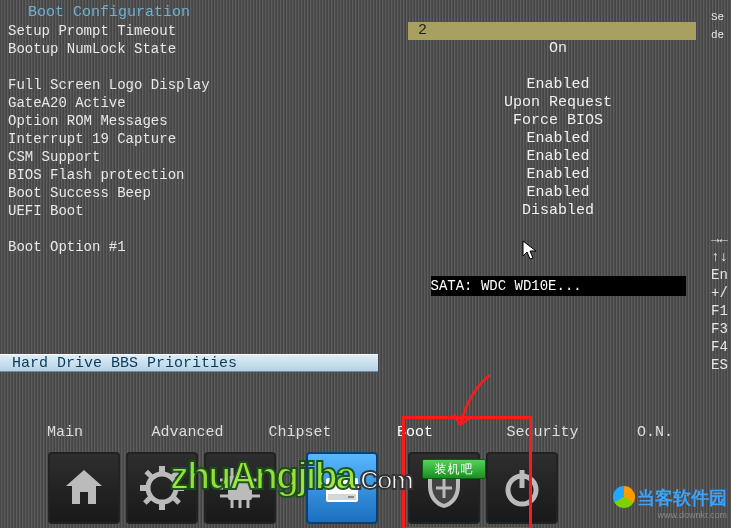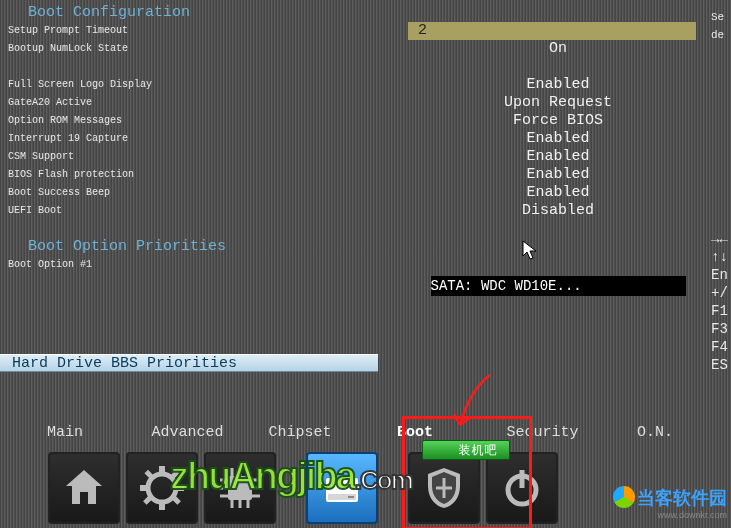--- a/index.html
+++ b/index.html
@@ -32,21 +32,21 @@
 
   .right-col {
     position: absolute;
     left: 408px;
     top: 4px;
     width: 300px;
     text-align: center;
   }
 
   .row {
-    font-size: 10px;
+    font-size: 14px;
     line-height: 18px;
     white-space: pre;
   }
 
   .heading {
     color: #6fb2d6;
     font-size: 15px;
     line-height: 18px;
     margin-left: 20px;
   }
@@ -201,34 +201,33 @@
     color:#9fe83a;
     -webkit-text-stroke: 2px #1a4f1a;
     letter-spacing:-2px;
     opacity:0.95;
     pointer-events:none;
   }
   .wm .com { color:#fff; -webkit-text-stroke:2px #333; font-size:26px;}
   .wm-badge{
     position:absolute;
     left:422px;
-    top:440px;
+    top:459px;
     width:62px;
     height:18px;
     background:linear-gradient(#55d25a,#1b8f22);
     border:1px solid #0c5b12;
     color:#fff;
     font-size:12px;
     font-family:"Microsoft YaHei",sans-serif;
     text-align:center;
     line-height:18px;
     letter-spacing:1px;
     border-radius:2px;
     pointer-events:none;
-    padding-left:24px;
   }
 
   .wm2 {
     position:absolute;
     right:4px;
     bottom:8px;
     font-family:"Microsoft YaHei",Arial,sans-serif;
     font-size:18px;
     font-weight:bold;
     color:#3aa3ff;
@@ -254,21 +253,20 @@
   <div class="gap"></div>
   <div class="row">Full Screen Logo Display</div>
   <div class="row">GateA20 Active</div>
   <div class="row">Option ROM Messages</div>
   <div class="row">Interrupt 19 Capture</div>
   <div class="row">CSM Support</div>
   <div class="row">BIOS Flash protection</div>
   <div class="row">Boot Success Beep</div>
   <div class="row">UEFI Boot</div>
   <div class="gap"></div>
-  <div class="heading">Boot Option Priorities</div>
   <div class="row">Boot Option #1</div>
 </div>
 
 <div class="sel-row">Hard Drive BBS Priorities</div>
 
 <div class="right-col">
   <div class="gap"></div>
   <div class="input-field">2</div>
   <div class="value">On</div>
   <div class="gap"></div>
@@ -296,21 +294,21 @@
   <div>F1</div>
   <div>F3</div>
   <div>F4</div>
   <div>ES</div>
 </div>
 
 <div class="tabs">
   <div class="tab-label" style="width:130px">Main</div>
   <div class="tab-label" style="width:115px">Advanced</div>
   <div class="tab-label" style="width:110px">Chipset</div>
-  <div class="tab-label" style="width:120px;color:#fff;font-weight:bold">Boot</div>
+  <div class="tab-label" style="width:120px;color:#fff;font-weight:normal">Boot</div>
   <div class="tab-label" style="width:135px">Security</div>
   <div class="tab-label" style="width:90px">O.N.</div>
 </div>
 
 <div class="icon-bar">
   <div class="icon-cell">
     <svg viewBox="0 0 48 48">
         <path fill="#bbb" d="M24 6 L42 22 H36 V40 H28 V28 H20 V40 H12 V22 H6 Z"></path>
       </svg>
   </div>

